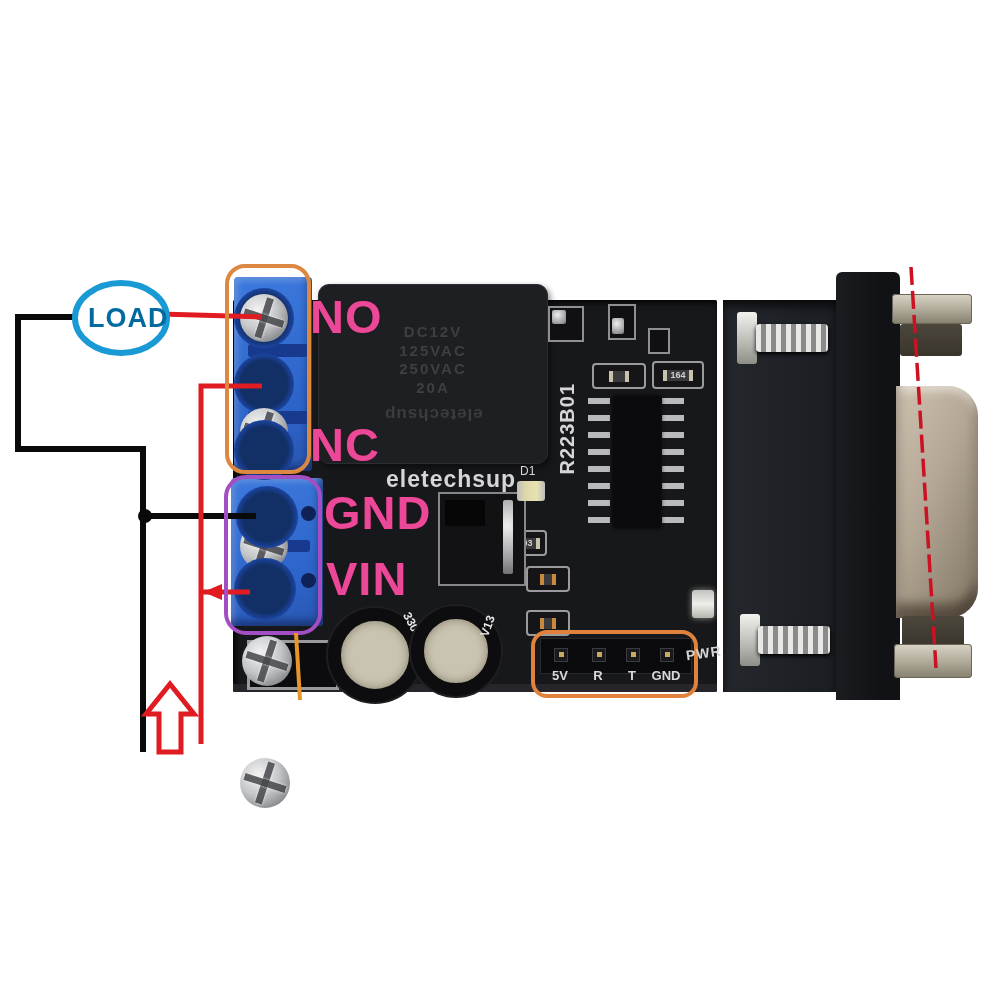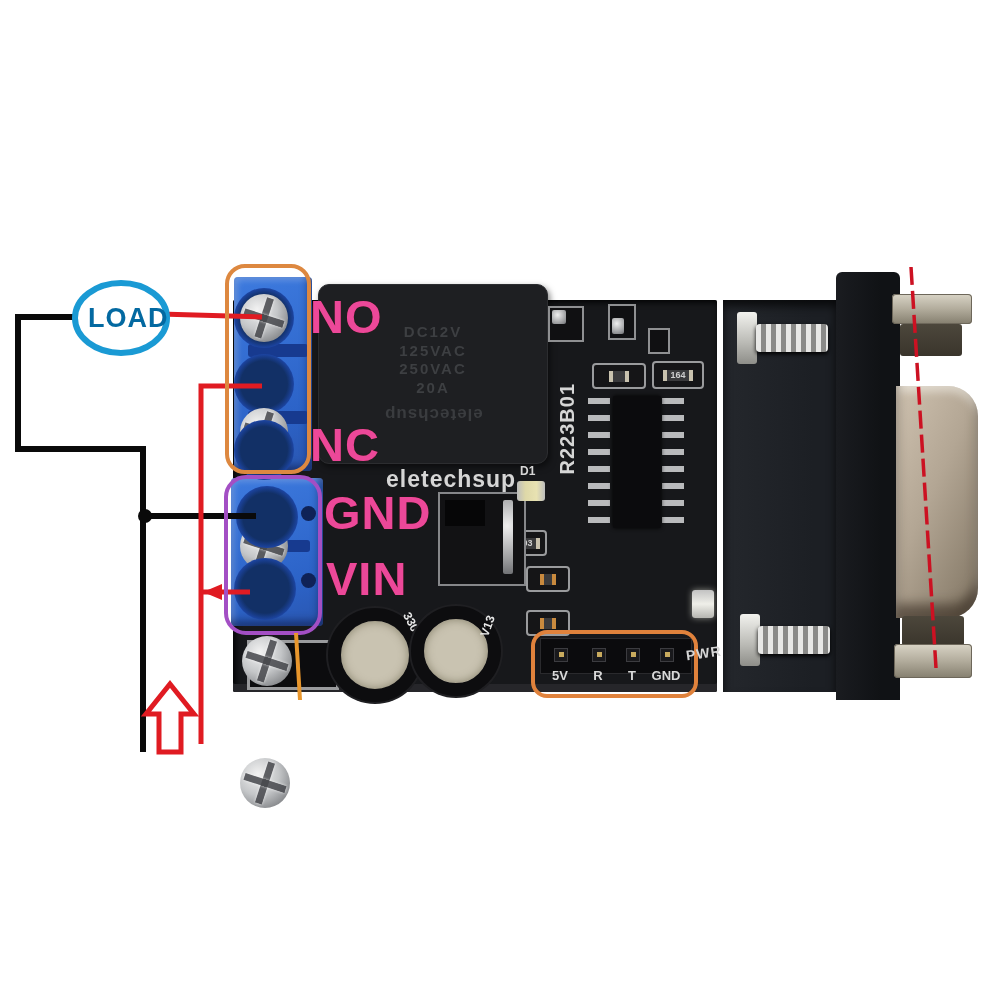--- a/index.html
+++ b/index.html
@@ -13,21 +13,21 @@
   .relay{left:318px;top:284px;width:228px;height:178px;background:#1e1f22;
          border:1px solid #2c2d30;border-radius:11px;box-shadow:2px 3px 6px rgba(0,0,0,.5);
          display:flex;flex-direction:column;justify-content:center;align-items:center;gap:2px;}
   .relay-line{color:#3d3f42;font-size:15px;font-weight:bold;letter-spacing:2px;line-height:1.1;}
   .relay-brand{color:#3a3c3f;font-size:17px;font-weight:bold;transform:rotate(180deg);margin-top:6px;letter-spacing:1px;}
 
   .silk{color:#d6d6d6;}
   .brand-silk{left:386px;top:466px;font-size:23px;font-weight:bold;letter-spacing:1px;}
   .model-silk{left:508px;top:398px;width:110px;font-size:20px;font-weight:bold;
               transform:rotate(-90deg);transform-origin:center;letter-spacing:1px;top:408px;left:512px;}
-  .d1-silk{left:520px;top:464px;font-size:12px;font-weight:bold;}
+  .d1-silk{left:520px;top:464px;font-size:12px;font-weight:normal;}
   .pwr-silk{left:686px;top:645px;font-size:14px;font-weight:bold;transform:rotate(-8deg);letter-spacing:1px;}
 
   
   .pad{background:#101012;border:2px solid #8f9092;}
   .solder{background:radial-gradient(circle at 40% 35%,#efefef,#9a9b9d 70%,#707174);border-radius:2px;}
   .res{border:2px solid #9a9b9d;border-radius:4px;background:#151517;display:flex;align-items:center;justify-content:center;}
   .res .body{background:#3a3a3c;border-left:4px solid #c9c2ae;border-right:4px solid #c9c2ae;
              color:#cfcfcf;font-size:9px;font-weight:bold;padding:1px 3px;line-height:1;}
   .ic-body{left:613px;top:396px;width:48px;height:132px;background:#0b0b0d;border-radius:2px;box-shadow:0 0 4px #000;}
   .pads-col{width:22px;height:132px;background:repeating-linear-gradient(180deg,#b9babc 0 6px,rgba(0,0,0,0) 6px 17px);}

